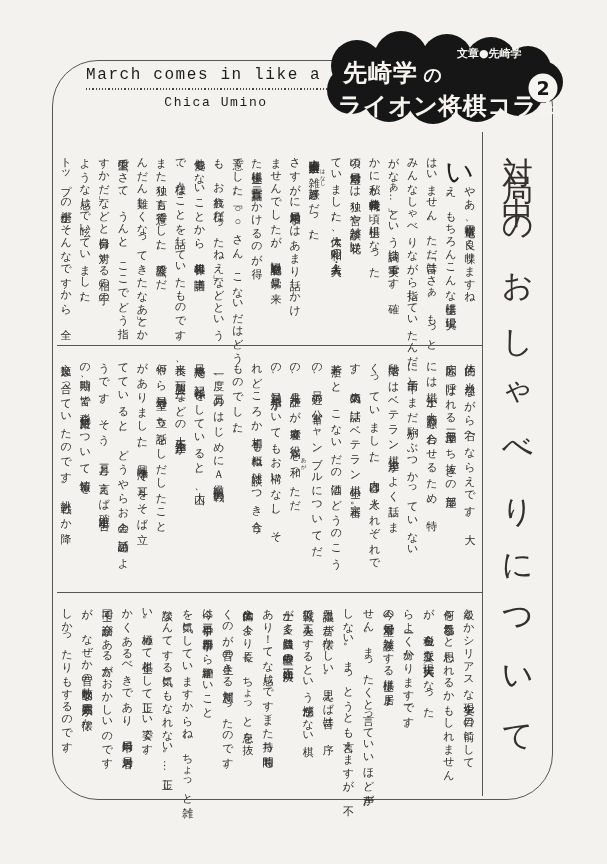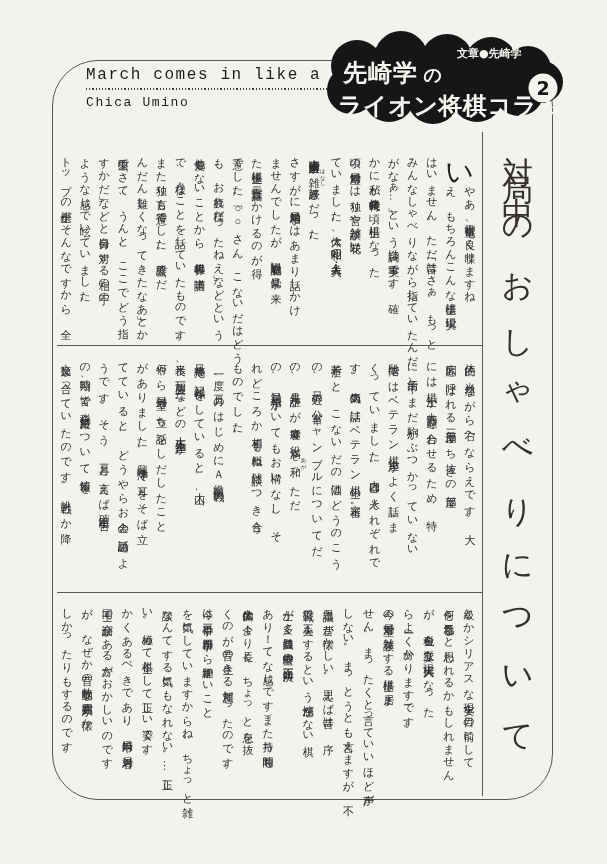--- a/index.html
+++ b/index.html
@@ -7,21 +7,21 @@
         font-family:"Liberation Serif", serif;color:#2e2e2e;}
   
   .frame{position:absolute;left:52px;top:60px;width:499px;height:738px;
          border:1.4px solid #5a5651;border-radius:46px;background:transparent;}
   
   .hdr-en{position:absolute;left:86px;top:66px;width:260px;
           font-family:"Liberation Mono", monospace;color:#1f1d1b;}
   .hdr-series{font-size:16px;letter-spacing:1.6px;white-space:nowrap;}
   .dots{margin-top:4px;height:2px;width:256px;
         background:repeating-linear-gradient(90deg,#44403c 0 1.2px,transparent 1.2px 3.2px);}
-  .hdr-author{margin-top:5px;font-size:13px;letter-spacing:1.6px;}
+  .hdr-author{margin-top:5px;font-size:13px;letter-spacing:1.6px;text-align:center;}
   
   .badge{position:absolute;left:321px;top:29px;width:246px;height:96px;}
   
   .vrule{position:absolute;left:482px;top:132px;width:1px;height:664px;background:#5a5651;}
   
   .col-title{position:absolute;left:496px;top:131px;height:700px;
              writing-mode:vertical-rl;text-orientation:mixed;
              font-size:31px;letter-spacing:21px;color:#33302e;font-weight:500;
              font-family:"Liberation Serif", serif;white-space:nowrap;}
   

